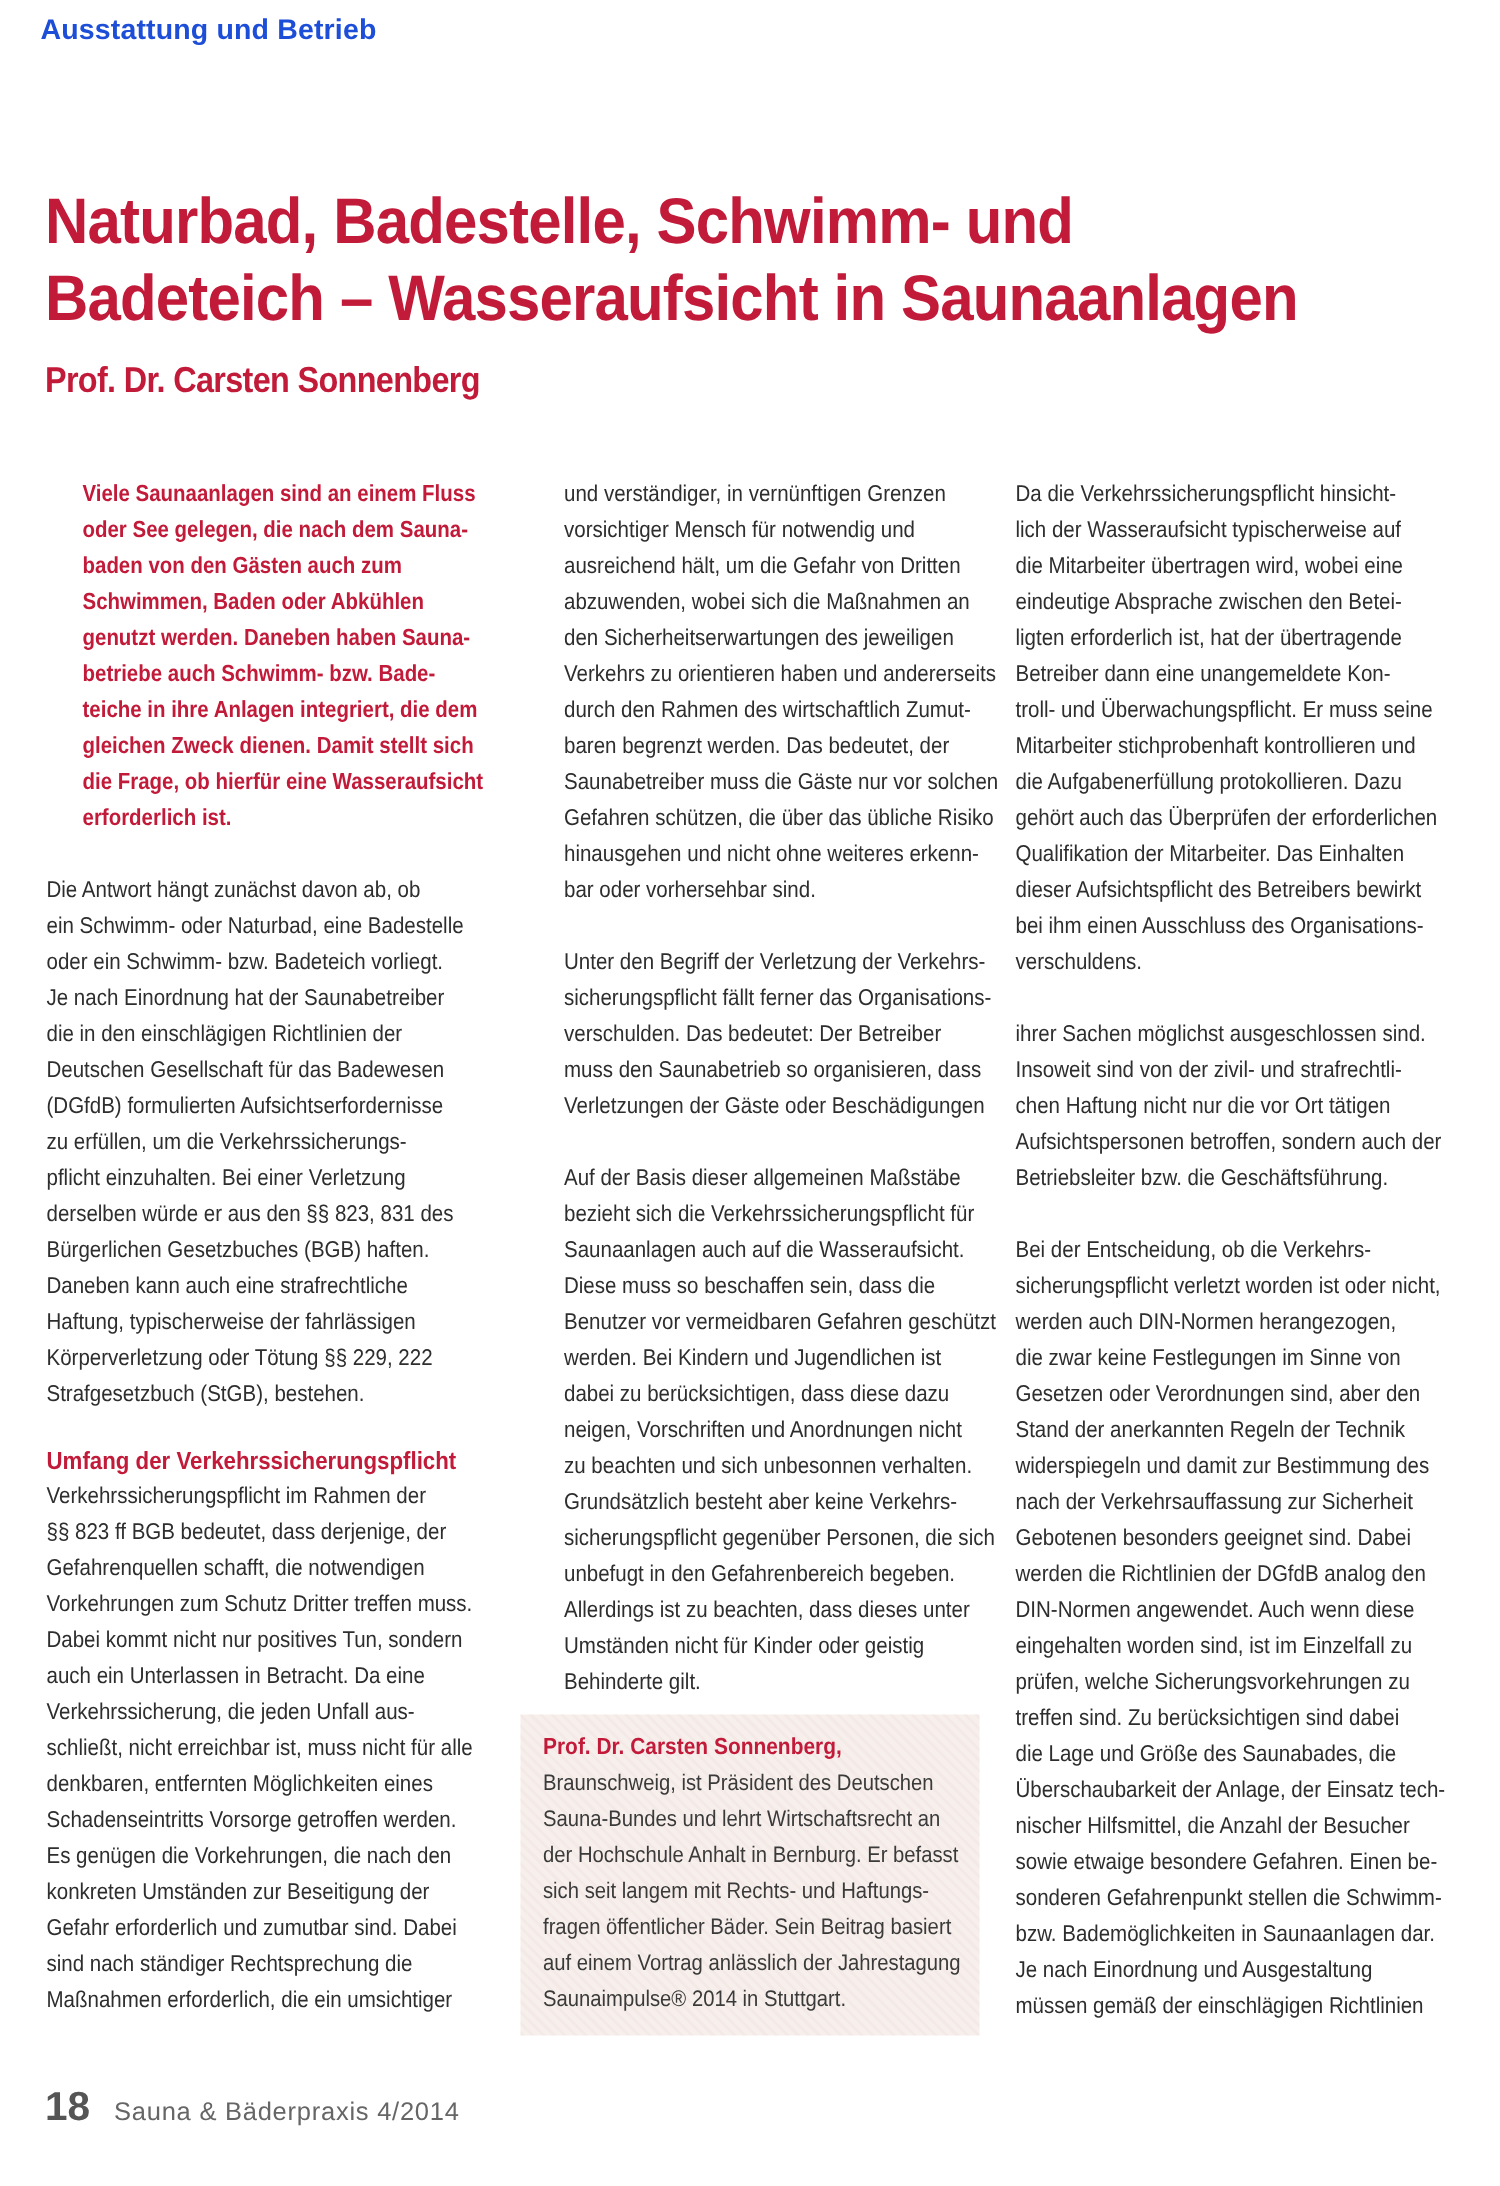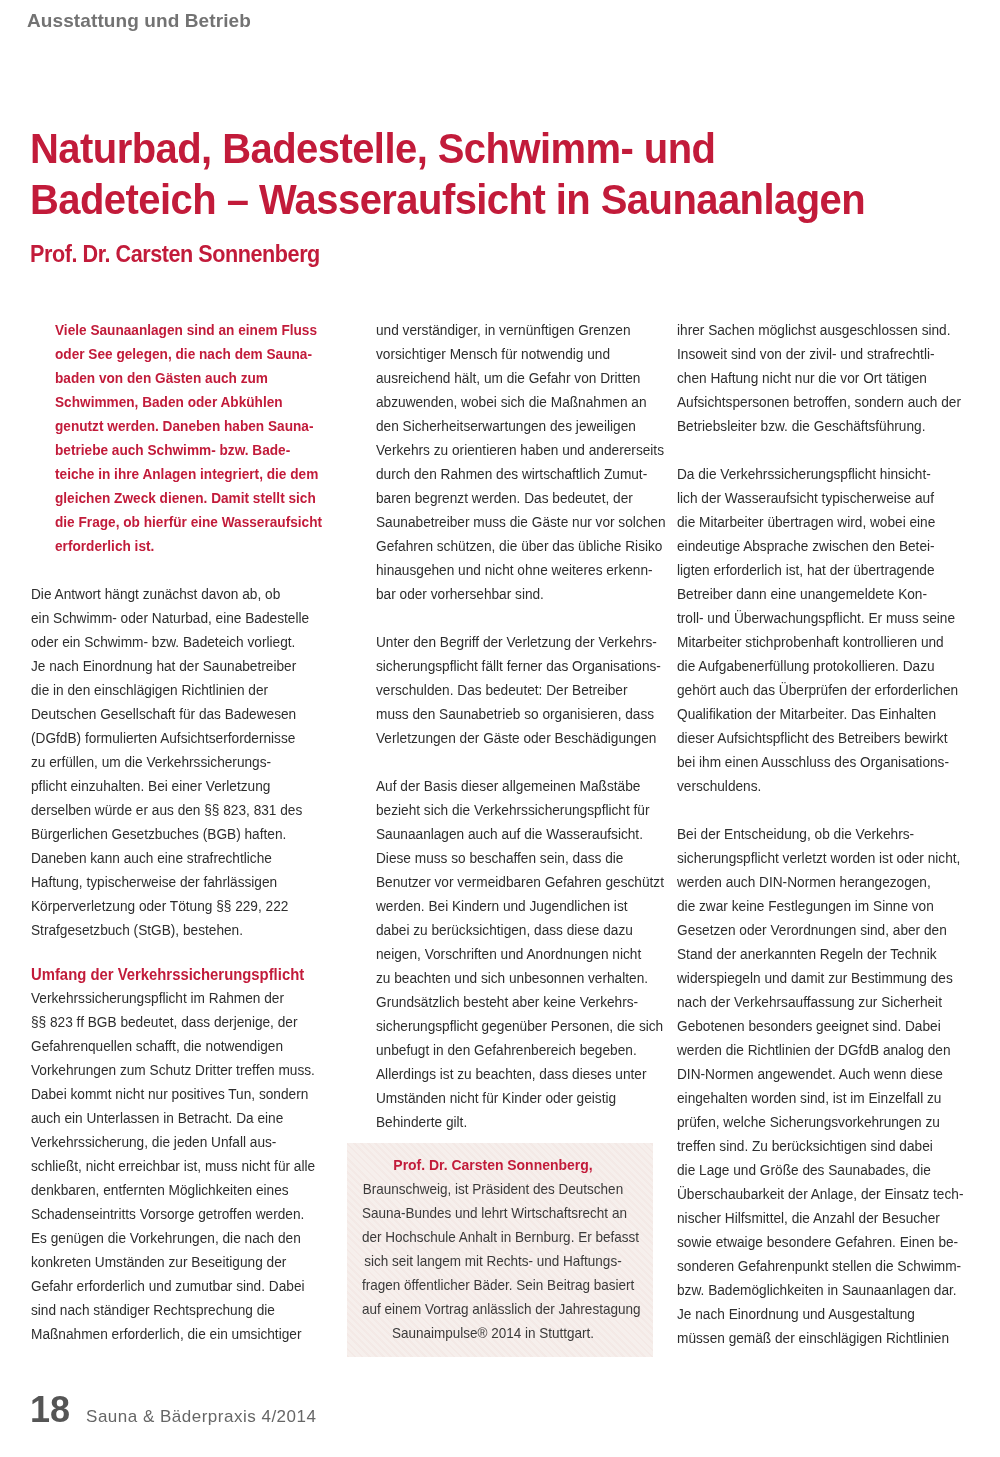--- a/index.html
+++ b/index.html
@@ -1,34 +1,34 @@
 <!DOCTYPE html>
 <html><head>
 <meta charset="utf-8">
 <style>
   html, body { margin:0; padding:0; background:#ffffff; }
   body { width:1000px; height:1457px; position:relative; overflow:hidden; font-family:"Liberation Sans", sans-serif; }
-  .section-label { position:absolute; left:27px; top:10px; font-size:19px; font-weight:bold; color:#737373; letter-spacing:0.1px; }
+  .section-label { position:absolute; left:27px; top:10px; font-size:19px; font-weight:bold; color:#1d4ed8; letter-spacing:0.1px; }
   .title { position:absolute; left:30px; top:123px; margin:0; font-family:"Liberation Sans Narrow","Liberation Sans", sans-serif; font-weight:bold; color:#c21b3a; font-size:43px; line-height:51px; letter-spacing:-0.6px; transform:scaleX(0.93); transform-origin:left top; }
   .title .tl { display:block; white-space:nowrap; }
   .author { position:absolute; left:30px; top:240px; font-weight:bold; color:#c21b3a; font-size:24px; letter-spacing:-0.5px; transform:scaleX(0.9); transform-origin:left top; white-space:nowrap; }
   .col { position:absolute; top:318px; font-size:15.2px; line-height:24px; color:#2e2e2e; }
   .col1 { left:31px; width:310px; }
   .col2 { left:352px; width:300px;margin-left:24px; }
   .col3 { left:677px; width:305px; }
   .line { display:block; white-space:nowrap; transform:scaleX(0.9); transform-origin:left center; }
   .para { margin:0 0 24px 0; }
   .lead { color:#c21b3a; font-weight:bold; font-size:15.5px;margin-left:24px; }
   .lead .line { transform:scaleX(0.88); }
   .subhead { color:#c21b3a; font-weight:bold; font-size:16.5px; margin:-4px 0 0 0; }
   .subhead .line { transform:scaleX(0.9); }
-  .bio { position:absolute; left:347px; top:1143px; width:306px; height:214px; background:#f6efec; background-image:repeating-linear-gradient(45deg, rgba(230,200,195,0.15) 0 2px, transparent 2px 5px); padding:10px 0 0 15px; box-sizing:border-box; font-size:15px; line-height:24px; color:#3a3a3a;text-align:center; }
+  .bio { position:absolute; left:347px; top:1143px; width:306px; height:214px; background:#f6efec; background-image:repeating-linear-gradient(45deg, rgba(230,200,195,0.15) 0 2px, transparent 2px 5px); padding:10px 0 0 15px; box-sizing:border-box; font-size:15px; line-height:24px; color:#3a3a3a; }
   .bio .bio-name { color:#c21b3a; font-weight:bold; font-size:15.5px; }
   .footer { position:absolute; left:30px; top:1389px; display:flex; align-items:baseline; gap:16px; }
-  .page-num { font-size:36px; font-weight:bold; color:#555555; }
+  .page-num { font-size:27px; font-weight:bold; color:#555555; }
   .pub { font-size:17px; color:#666666; letter-spacing:0.5px; }
 </style>
 </head>
 <body>
 
 <div class="section-label">Ausstattung und Betrieb</div>
 
 <h1 class="title">
   <span class="tl">Naturbad, Badestelle, Schwimm- und</span>
   <span class="tl">Badeteich – Wasseraufsicht in Saunaanlagen</span>
@@ -137,41 +137,41 @@
       <span class="line">der Hochschule Anhalt in Bernburg. Er befasst</span>
       <span class="line">sich seit langem mit Rechts- und Haftungs-</span>
       <span class="line">fragen öffentlicher Bäder. Sein Beitrag basiert</span>
       <span class="line">auf einem Vortrag anlässlich der Jahrestagung</span>
       <span class="line">Saunaimpulse® 2014 in Stuttgart.</span>
     </div>
 </div>
 
 <div class="col col3">
   <div class="para">
-      <span class="line">ihrer Sachen möglichst ausgeschlossen sind.</span>
-      <span class="line">Insoweit sind von der zivil- und strafrechtli-</span>
-      <span class="line">chen Haftung nicht nur die vor Ort tätigen</span>
-      <span class="line">Aufsichtspersonen betroffen, sondern auch der</span>
-      <span class="line">Betriebsleiter bzw. die Geschäftsführung.</span>
-    </div>
-  <div class="para">
       <span class="line">Da die Verkehrssicherungspflicht hinsicht-</span>
       <span class="line">lich der Wasseraufsicht typischerweise auf</span>
       <span class="line">die Mitarbeiter übertragen wird, wobei eine</span>
       <span class="line">eindeutige Absprache zwischen den Betei-</span>
       <span class="line">ligten erforderlich ist, hat der übertragende</span>
       <span class="line">Betreiber dann eine unangemeldete Kon-</span>
       <span class="line">troll- und Überwachungspflicht. Er muss seine</span>
       <span class="line">Mitarbeiter stichprobenhaft kontrollieren und</span>
       <span class="line">die Aufgabenerfüllung protokollieren. Dazu</span>
       <span class="line">gehört auch das Überprüfen der erforderlichen</span>
       <span class="line">Qualifikation der Mitarbeiter. Das Einhalten</span>
       <span class="line">dieser Aufsichtspflicht des Betreibers bewirkt</span>
       <span class="line">bei ihm einen Ausschluss des Organisations-</span>
       <span class="line">verschuldens.</span>
+    </div>
+  <div class="para">
+      <span class="line">ihrer Sachen möglichst ausgeschlossen sind.</span>
+      <span class="line">Insoweit sind von der zivil- und strafrechtli-</span>
+      <span class="line">chen Haftung nicht nur die vor Ort tätigen</span>
+      <span class="line">Aufsichtspersonen betroffen, sondern auch der</span>
+      <span class="line">Betriebsleiter bzw. die Geschäftsführung.</span>
     </div>
   <div class="para">
       <span class="line">Bei der Entscheidung, ob die Verkehrs-</span>
       <span class="line">sicherungspflicht verletzt worden ist oder nicht,</span>
       <span class="line">werden auch DIN-Normen herangezogen,</span>
       <span class="line">die zwar keine Festlegungen im Sinne von</span>
       <span class="line">Gesetzen oder Verordnungen sind, aber den</span>
       <span class="line">Stand der anerkannten Regeln der Technik</span>
       <span class="line">widerspiegeln und damit zur Bestimmung des</span>
       <span class="line">nach der Verkehrsauffassung zur Sicherheit</span>

